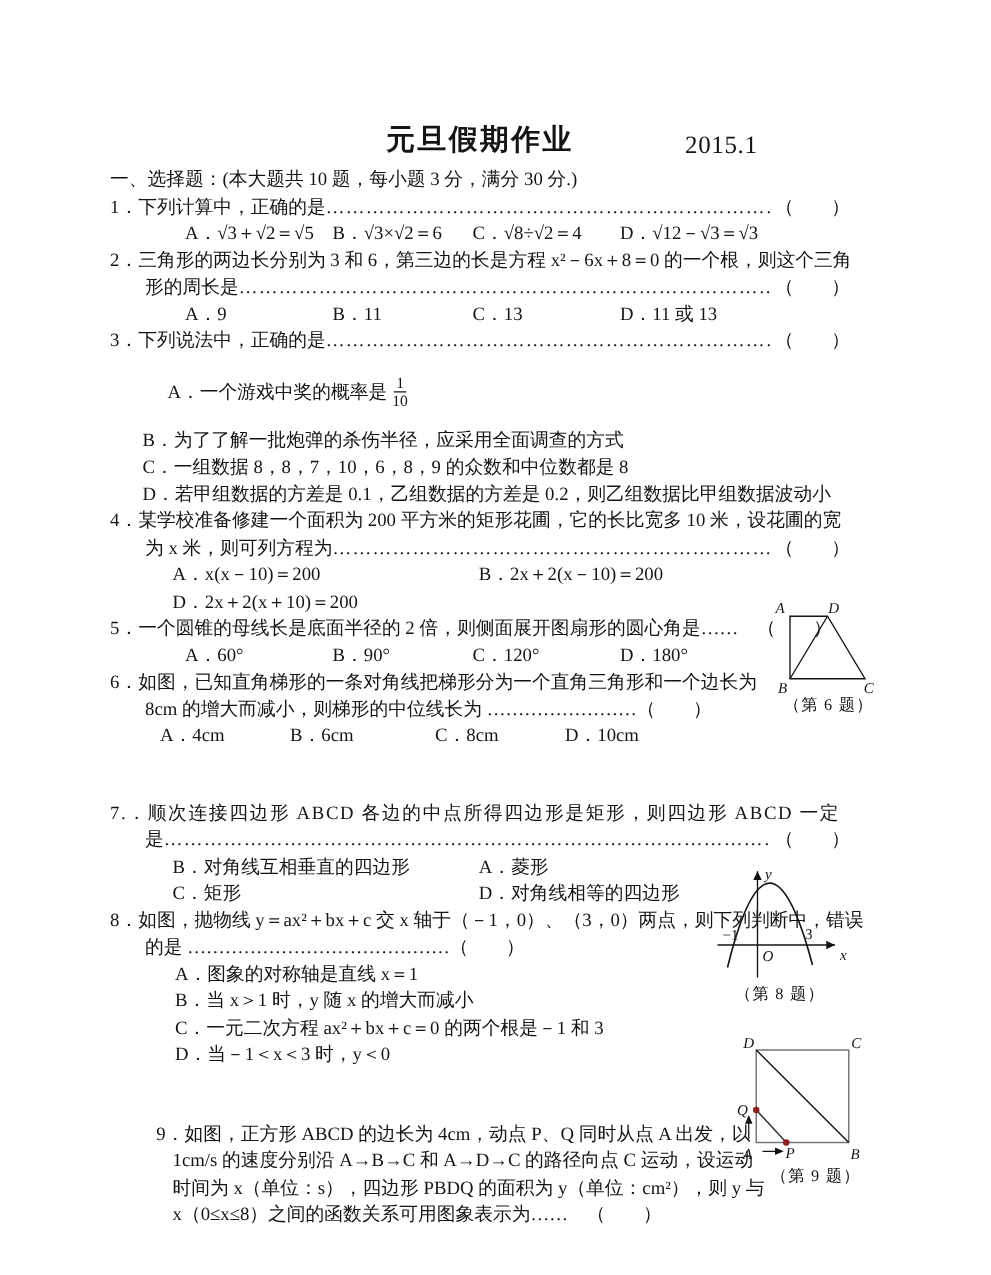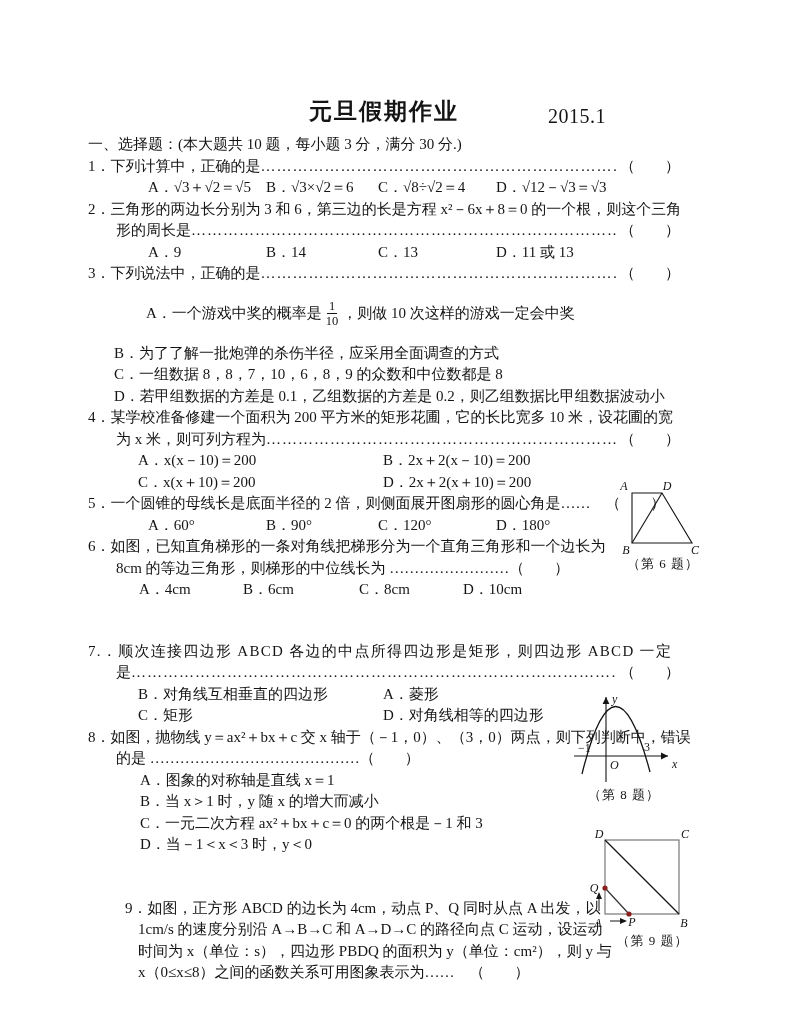--- a/index.html
+++ b/index.html
@@ -18,26 +18,26 @@
   .doc-date{position:absolute;left:440px;top:9px;font-size:20px;letter-spacing:.5px;margin-left:20px;}
   .line{line-height:21.5px;height:21.5px;white-space:nowrap;}
   .dotline{display:flex;}
   .dotline .dots{flex:1;min-width:0;overflow:hidden;white-space:nowrap;letter-spacing:1px;}
   .dotline .bracket{white-space:nowrap;margin-left:4px;}
   .tall{height:58px;display:flex;align-items:center;white-space:nowrap;}
   .frac{display:inline-flex;flex-direction:column;align-items:center;font-size:12.5px;line-height:1.15;vertical-align:middle;margin:0 2px;}
   .frac .num{border-bottom:1px solid #141414;padding:0 2px;}
   .frac .den{padding:0 2px;}
   .opts4{display:grid;grid-template-columns:118px 112px 118px auto;margin-left:60px;}
-  .opts4.narrow{margin-left:51px;grid-template-columns:104px 116px 104px auto;}
+  .opts4.narrow{margin-left:40px;grid-template-columns:104px 116px 104px auto;}
   .opts2x2{display:grid;grid-template-columns:245px auto;margin-left:50px;}
   .opts2x2 .line{margin:0;}
   .ind46{margin-left:26px;}
   .ind52{margin-left:52px;}
-  .ind58{margin-left:58px;}
+  .ind58{margin-left:46px;}
   .q7sp{letter-spacing:1.3px;margin-top:40px;}
   .q9{margin-top:42px;margin-left:37px;width:480px;}
   .q9 .cont{padding-left:13px;}
   .fig{position:absolute;text-align:center;}
   .fig .caption{font-size:13px;line-height:17px;letter-spacing:1px;}
   .fig svg{display:block;margin:0 auto;}
   svg text{font-family:"Liberation Serif","DejaVu Serif",serif;font-style:italic;font-size:12px;fill:#141414;}
   svg text.up{font-style:normal;}
 </style>
 </head>
@@ -66,68 +66,66 @@
     </div>
 
     <div class="line">2．三角形的两边长分别为 3 和 6，第三边的长是方程 x²－6x＋8＝0 的一个根，则这个三角</div>
     <div class="line dotline" style="padding-left:28px">
       <span>形的周长是</span>
       <span class="dots">…………………………………………………………………………………………</span>
       <span class="bracket">（　　）</span>
     </div>
     <div class="line opts4">
       <span>A．9</span>
-      <span>B．14</span>
+      <span>B．11</span>
       <span>C．13</span>
       <span>D．11 或 13</span>
     </div>
 
     <div class="line dotline">
       <span>3．下列说法中，正确的是</span>
       <span class="dots">…………………………………………………………………………………………</span>
       <span class="bracket">（　　）</span>
     </div>
     <div class="tall ind58">
       <span>A．一个游戏中奖的概率是</span>
       <span class="frac">
         <span class="num">1</span>
         <span class="den">10</span>
       </span>
-      <span>，则做 10 次这样的游戏一定会中奖</span>
     </div>
     <div class="line ind46">B．为了了解一批炮弹的杀伤半径，应采用全面调查的方式</div>
     <div class="line ind46">C．一组数据 8，8，7，10，6，8，9 的众数和中位数都是 8</div>
     <div class="line ind46">D．若甲组数据的方差是 0.1，乙组数据的方差是 0.2，则乙组数据比甲组数据波动小</div>
 
     <div class="line">4．某学校准备修建一个面积为 200 平方米的矩形花圃，它的长比宽多 10 米，设花圃的宽</div>
     <div class="line dotline" style="padding-left:28px">
       <span>为 x 米，则可列方程为</span>
       <span class="dots">…………………………………………………………………………………………</span>
       <span class="bracket">（　　）</span>
     </div>
     <div class="opts2x2">
       <span class="line">A．x(x－10)＝200</span>
       <span class="line">B．2x＋2(x－10)＝200</span>
-      <span class="line">C．x(x＋10)＝200</span>
       <span class="line">D．2x＋2(x＋10)＝200</span>
     </div>
 
     <div class="line">
       <span>5．一个圆锥的母线长是底面半径的 2 倍，则侧面展开图扇形的圆心角是</span><span>……</span><span>　（　　）</span>
     </div>
     <div class="line opts4">
       <span>A．60°</span>
       <span>B．90°</span>
       <span>C．120°</span>
       <span>D．180°</span>
     </div>
 
     <div class="line">6．如图，已知直角梯形的一条对角线把梯形分为一个直角三角形和一个边长为</div>
     <div class="line" style="padding-left:28px">
-      <span>8cm 的等边三角形，则梯形的中位线长为 </span><span>……………………</span><span>（　　）</span>
+      <span>8cm 的增大而减小，则梯形的中位线长为 </span><span>……………………</span><span>（　　）</span>
     </div>
     <div class="line opts4 narrow">
       <span>A．4cm</span>
       <span>B．6cm</span>
       <span>C．8cm</span>
       <span>D．10cm</span>
     </div>
 
     <div class="line q7sp">7.．顺次连接四边形 ABCD 各边的中点所得四边形是矩形，则四边形 ABCD 一定</div>
     <div class="line dotline" style="padding-left:28px">

